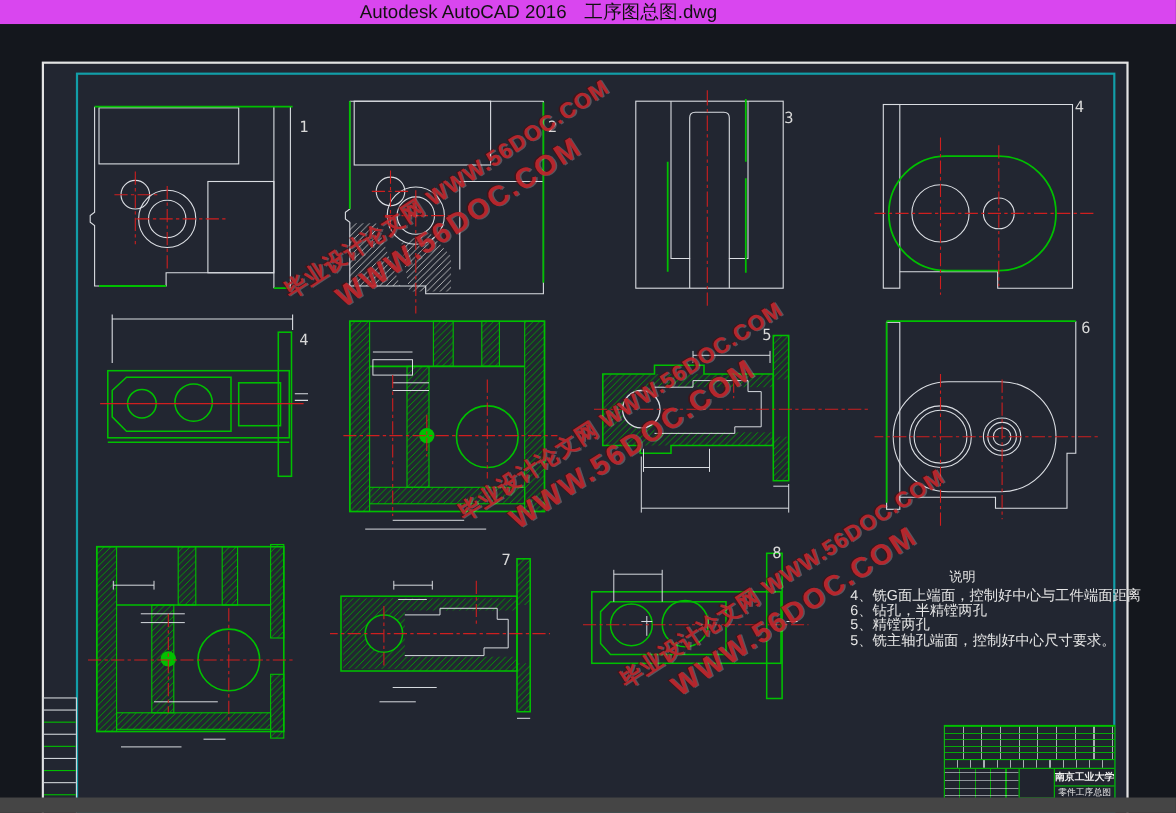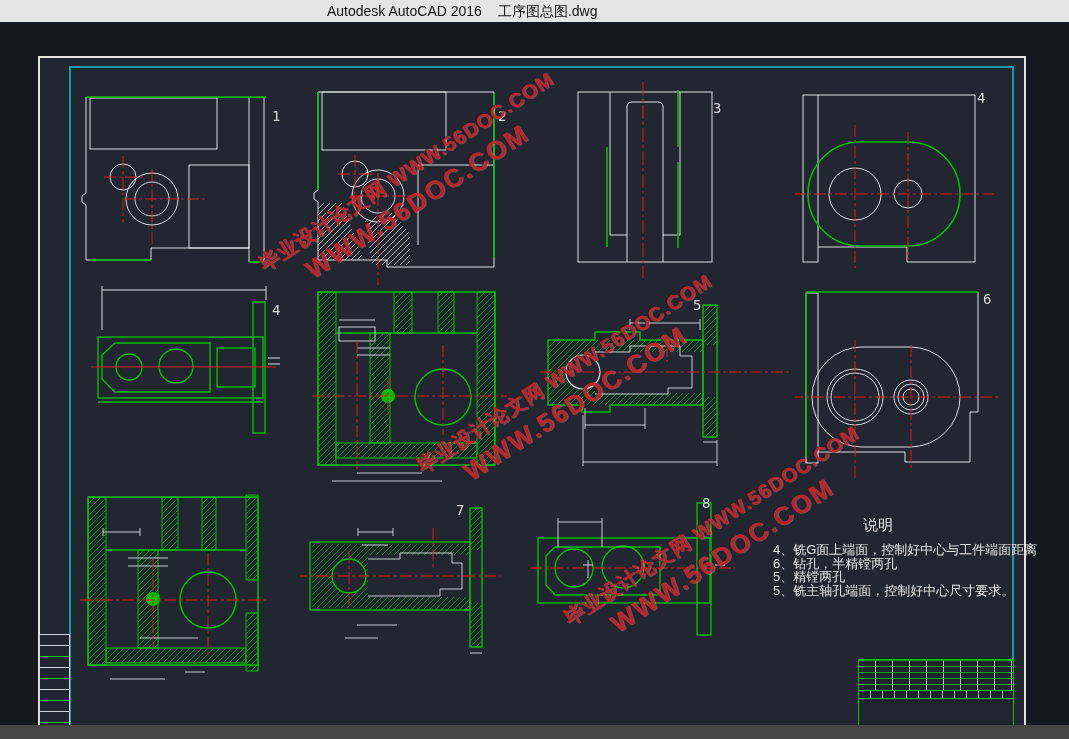--- a/index.html
+++ b/index.html
@@ -1,35 +1,35 @@
 <!DOCTYPE html>
 <html><head>
 <meta charset="utf-8">
 <style>
   html,body{margin:0;padding:0;background:#14171d;font-family:"Liberation Sans",sans-serif;}
   #stage{position:relative;width:1069px;height:739px;overflow:hidden;background:#14171d;}
   
-  .titlebar{position:absolute;left:0;top:0;width:1069px;height:22px;background:#e5e5e5;color:#111;
-    font-size:14px;line-height:22px;white-space:nowrap;}
+  .titlebar{position:absolute;left:0;top:0;width:1069px;height:22px;background:#d946ef;color:#111;
+    font-size:17px;line-height:22px;white-space:nowrap;}
   .titlebar .app{margin-left:327px;}
   .titlebar .doc{margin-left:16px;}
   
   .canvas{position:absolute;left:0;top:22px;width:1069px;height:703px;background:#14171d;}
   .sheet{position:absolute;left:38px;top:34px;width:988px;height:689px;border:2px solid #e3e3e3;background:#222631;box-sizing:border-box;}
   .cyanframe{position:absolute;left:69px;top:44px;width:945px;height:673px;border:2px solid #129ea8;box-sizing:border-box;}
   .view{position:absolute;}
   .vlabel{position:absolute;color:#d8d8d8;font-family:"DejaVu Sans Mono",monospace;font-size:14px;font-weight:400;}
   
   .wm{position:absolute;transform:rotate(-33deg);transform-origin:0 50%;color:#c1272d;font-weight:bold;opacity:.93;
       white-space:nowrap;text-shadow:1px 1px 0 rgba(255,230,230,.28),-1px -1px 0 rgba(100,0,0,.55);}
   .wm .l1{font-size:20px;letter-spacing:1px;}
   .wm .l2{font-size:26px;letter-spacing:2px;margin-left:36px;margin-top:2px;}
   
   .notes{position:absolute;left:773px;top:494px;width:170px;color:#e6e6e6;}
-  .notes .nh{font-size:15px;margin-left:90px;margin-bottom:8px;font-family:Liberation Serif, serif;}
+  .notes .nh{font-size:12px;margin-left:90px;margin-bottom:1px;font-family:Liberation Serif, serif;}
   .notes .ni{font-size:13px;line-height:13.5px;white-space:nowrap;}
   
   .ltab{position:absolute;left:39px;top:612px;width:31px;height:111px;border:1px solid #cfd3d8;box-sizing:border-box;display:flex;flex-direction:column;}
   .ltab div{flex:1;border-top:1px solid #cfd3d8;}
   .ltab div:nth-child(odd){border-top-color:#00c000;}
   .ltab div:first-child{border-top:none;}
   
   .tblock{position:absolute;left:858px;top:637px;width:156px;height:79px;border:1px solid #00c000;box-sizing:border-box;background:#20242e;}
   .tb-top{height:31px;border-bottom:1px solid #00c000;box-sizing:border-box;
     background-image:repeating-linear-gradient(0deg,transparent 0 5px,rgba(0,192,0,.85) 5px 6px),
@@ -396,18 +396,30 @@
       <div></div>
         <div></div>
         <div></div>
         <div></div>
         <div></div>
     </div>
 
     <div class="tblock">
       <div class="tb-top"></div>
       <div class="tb-head"></div>
+      <div class="tb-main">
+        <div class="tb-left"></div>
+        <div class="tb-mid">
+          <div class="tb-mid-top"></div>
+          <div class="tb-mid-bot"></div>
+        </div>
+        <div class="tb-right">
+          <div class="tb-uni">南京工业大学</div>
+          <div class="tb-title">零件工序总图</div>
+          <div class="tb-extra"></div>
+        </div>
+      </div>
     </div>
 
   </div>
 
   <div class="bottombar"></div>
 </div>
 
 </body></html>

